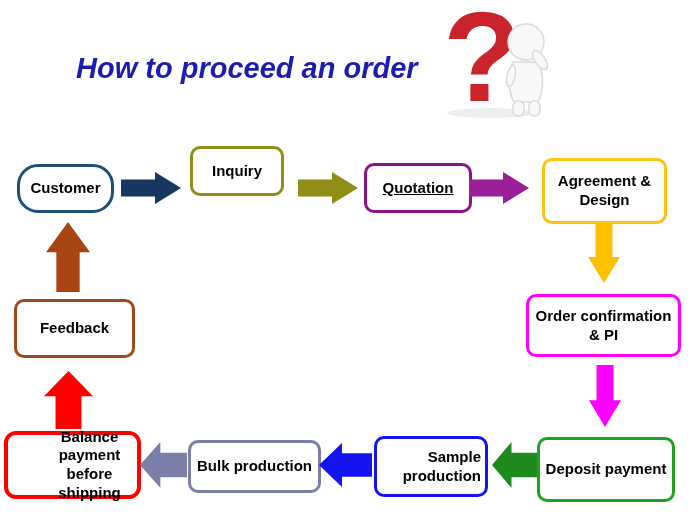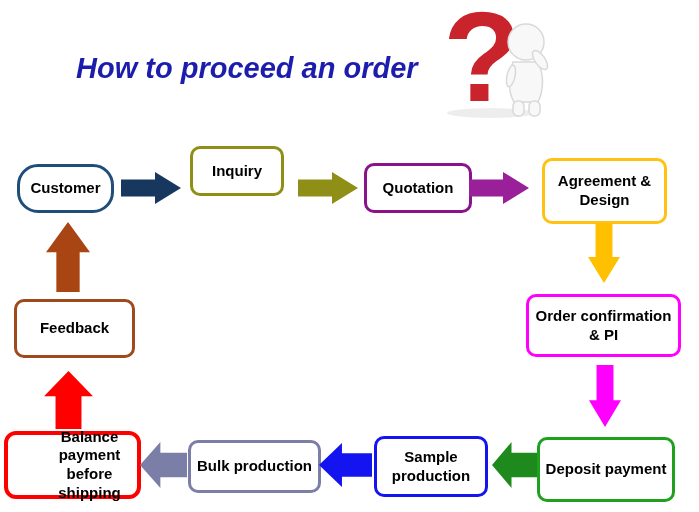--- a/index.html
+++ b/index.html
@@ -46,37 +46,37 @@
   </div>
 
   <div class="node" style="left: 17px; top: 164px; width: 97px; height: 49px; border-color: rgb(31, 78, 121); border-radius: 21px;">
     <span>Customer</span>
   </div>
 
   <div class="node" style="left: 190px; top: 146px; width: 94px; height: 50px; border-color: rgb(143, 143, 23);">
     <span>Inquiry</span>
   </div>
 
-  <div class="node" style="left: 364px; top: 163px; width: 108px; height: 50px; border-color: rgb(138, 18, 138);">
+  <div class="node" style="left: 364px; top: 163px; width: 108px; height: 50px; border-color: rgb(138, 18, 138); text-decoration: underline;">
     <span>Quotation</span>
   </div>
 
   <div class="node" style="left: 542px; top: 158px; width: 125px; height: 66px; border-color: rgb(255, 193, 18);">
     <span>Agreement &amp; Design</span>
   </div>
 
   <div class="node" style="left: 526px; top: 294px; width: 155px; height: 63px; border-color: rgb(255, 0, 255);">
     <span>Order confirmation &amp; PI</span>
   </div>
 
   <div class="node" style="left: 537px; top: 437px; width: 138px; height: 65px; border-color: rgb(31, 161, 31);">
     <span>Deposit payment</span>
   </div>
 
-  <div class="node" style="left: 374px; top: 436px; width: 114px; height: 61px; border-color: rgb(20, 20, 240);">
+  <div class="node" style="left: 374px; top: 436px; width: 114px; height: 61px; border-color: rgb(20, 20, 240); text-align: right;">
     <span>Sample production</span>
   </div>
 
   <div class="node" style="left: 188px; top: 440px; width: 133px; height: 53px; border-color: rgb(123, 127, 168);">
     <span>Bulk production</span>
   </div>
 
   <div class="node thick" style="left: 4px; top: 431px; width: 137px; height: 68px; border-color: rgb(255, 0, 0); padding-left: 38px;">
     <span>Balance payment before shipping</span>
   </div>

